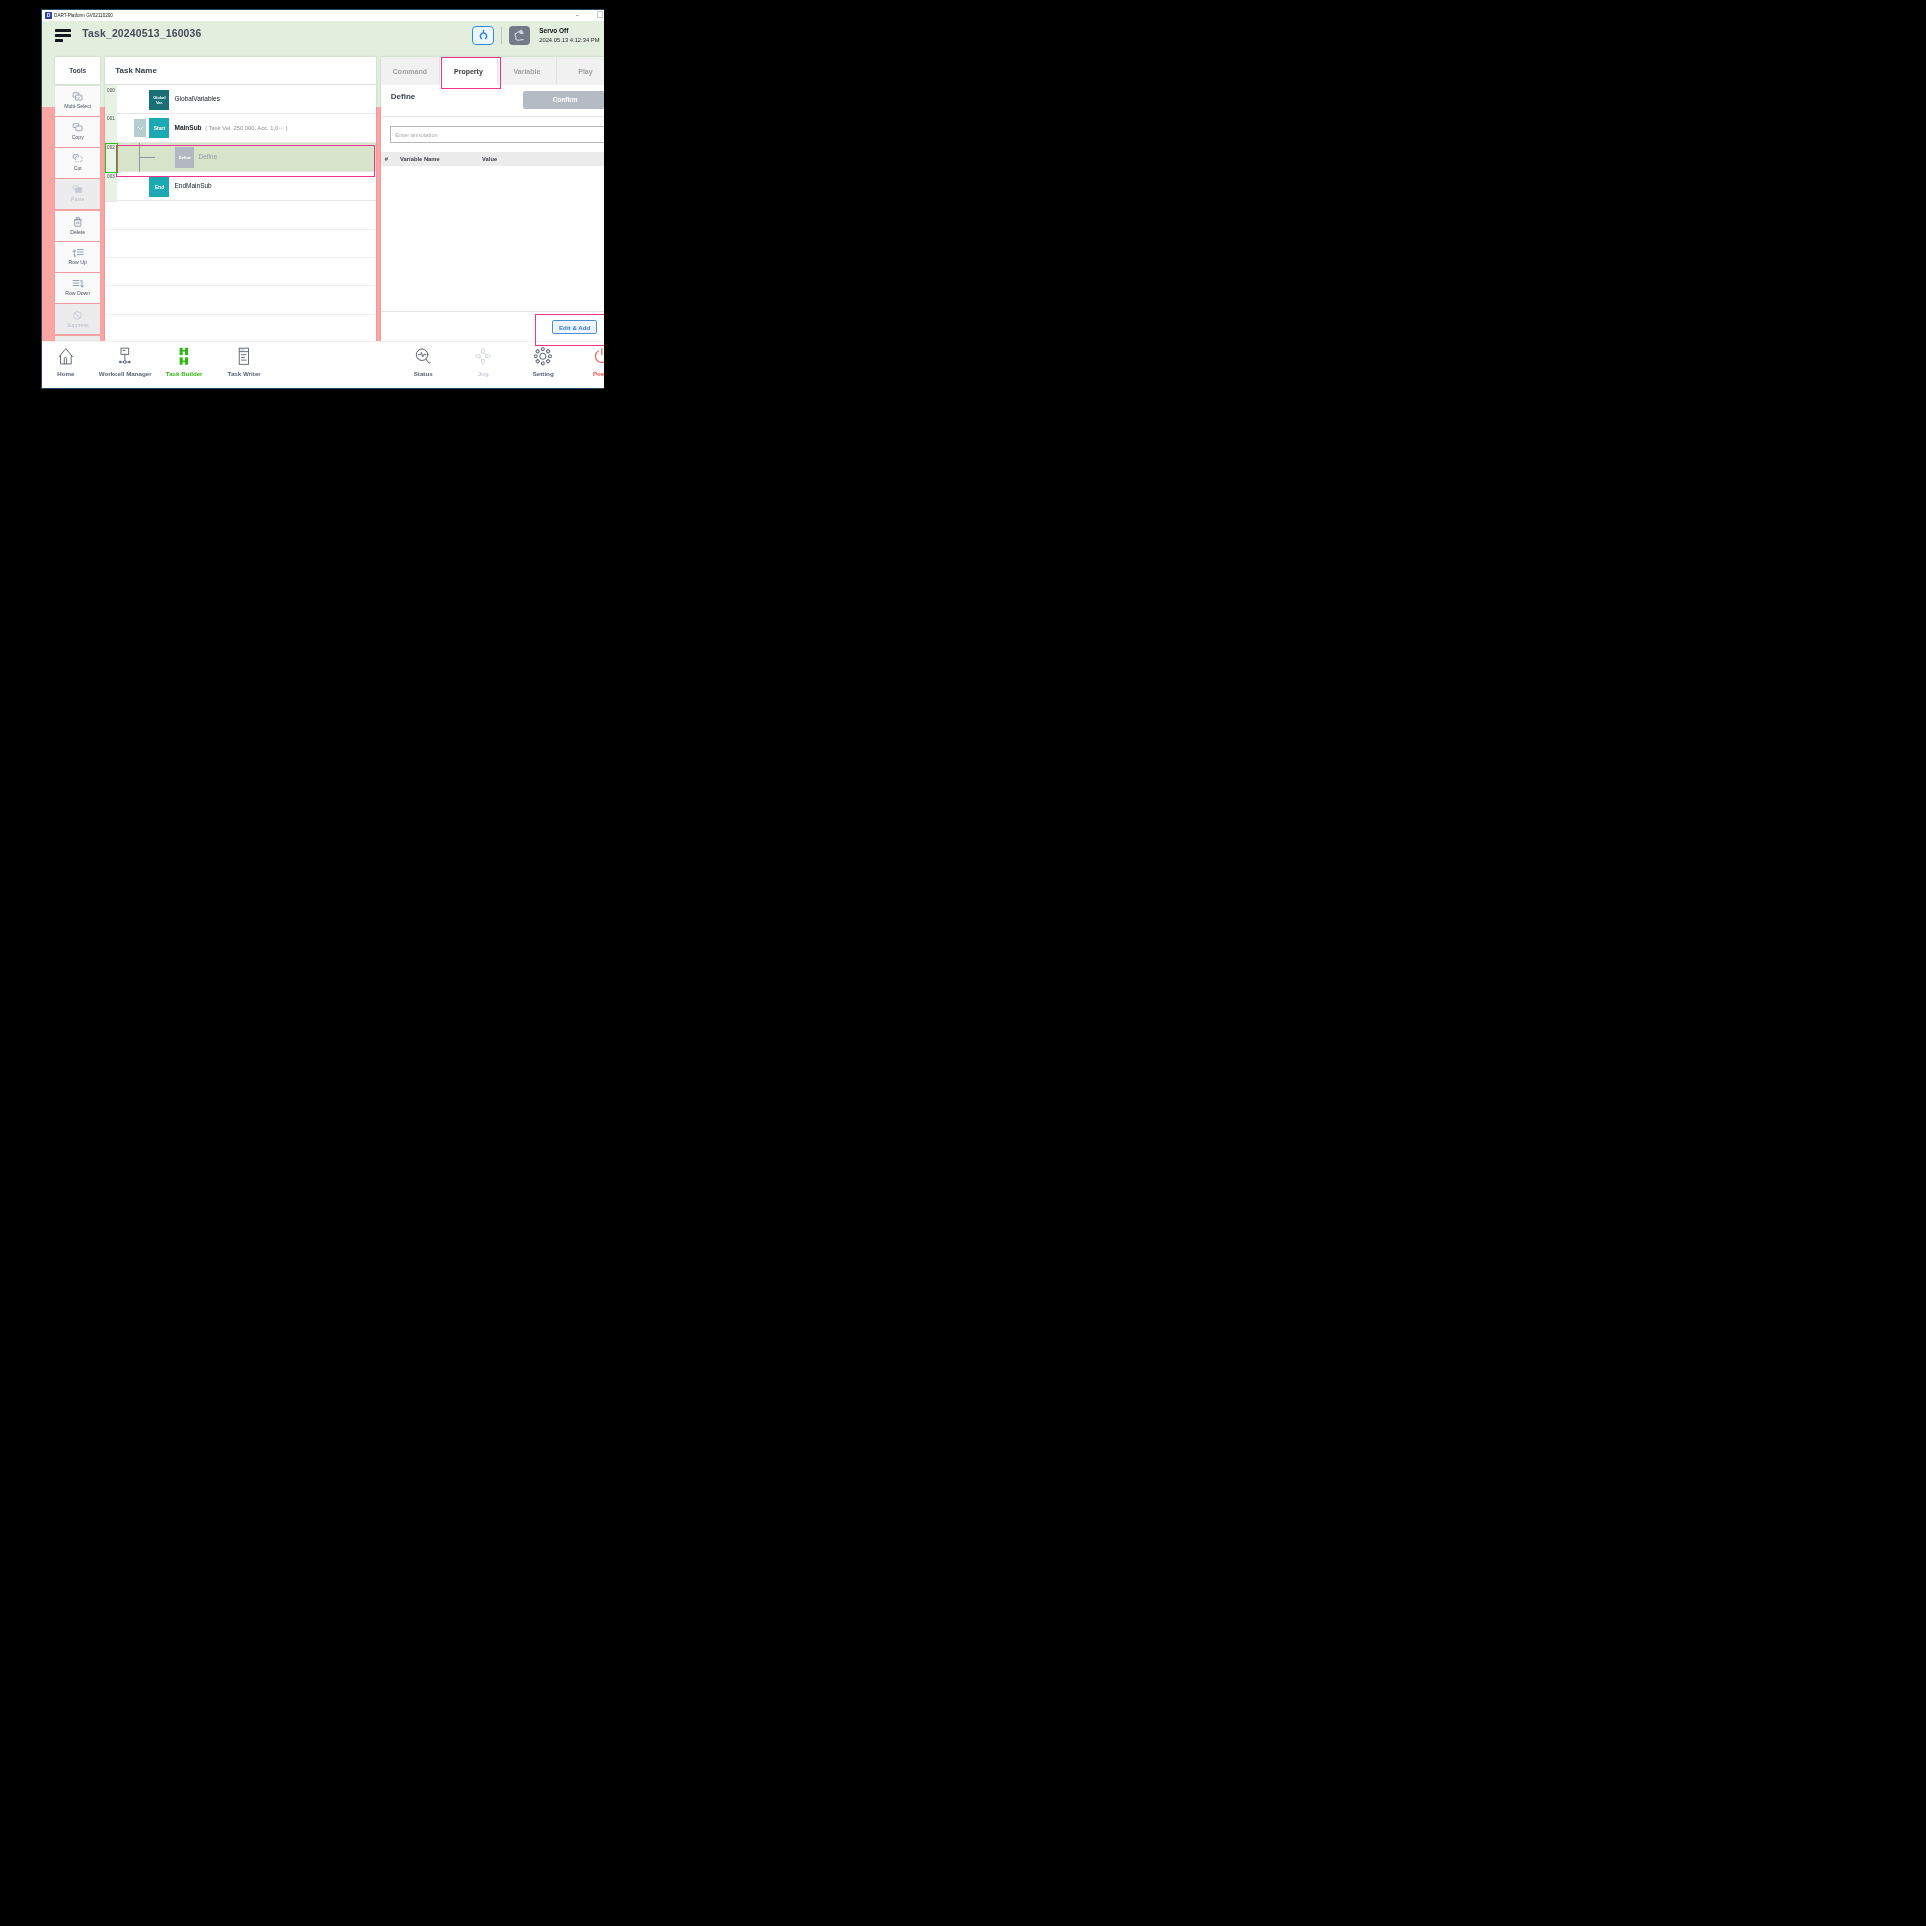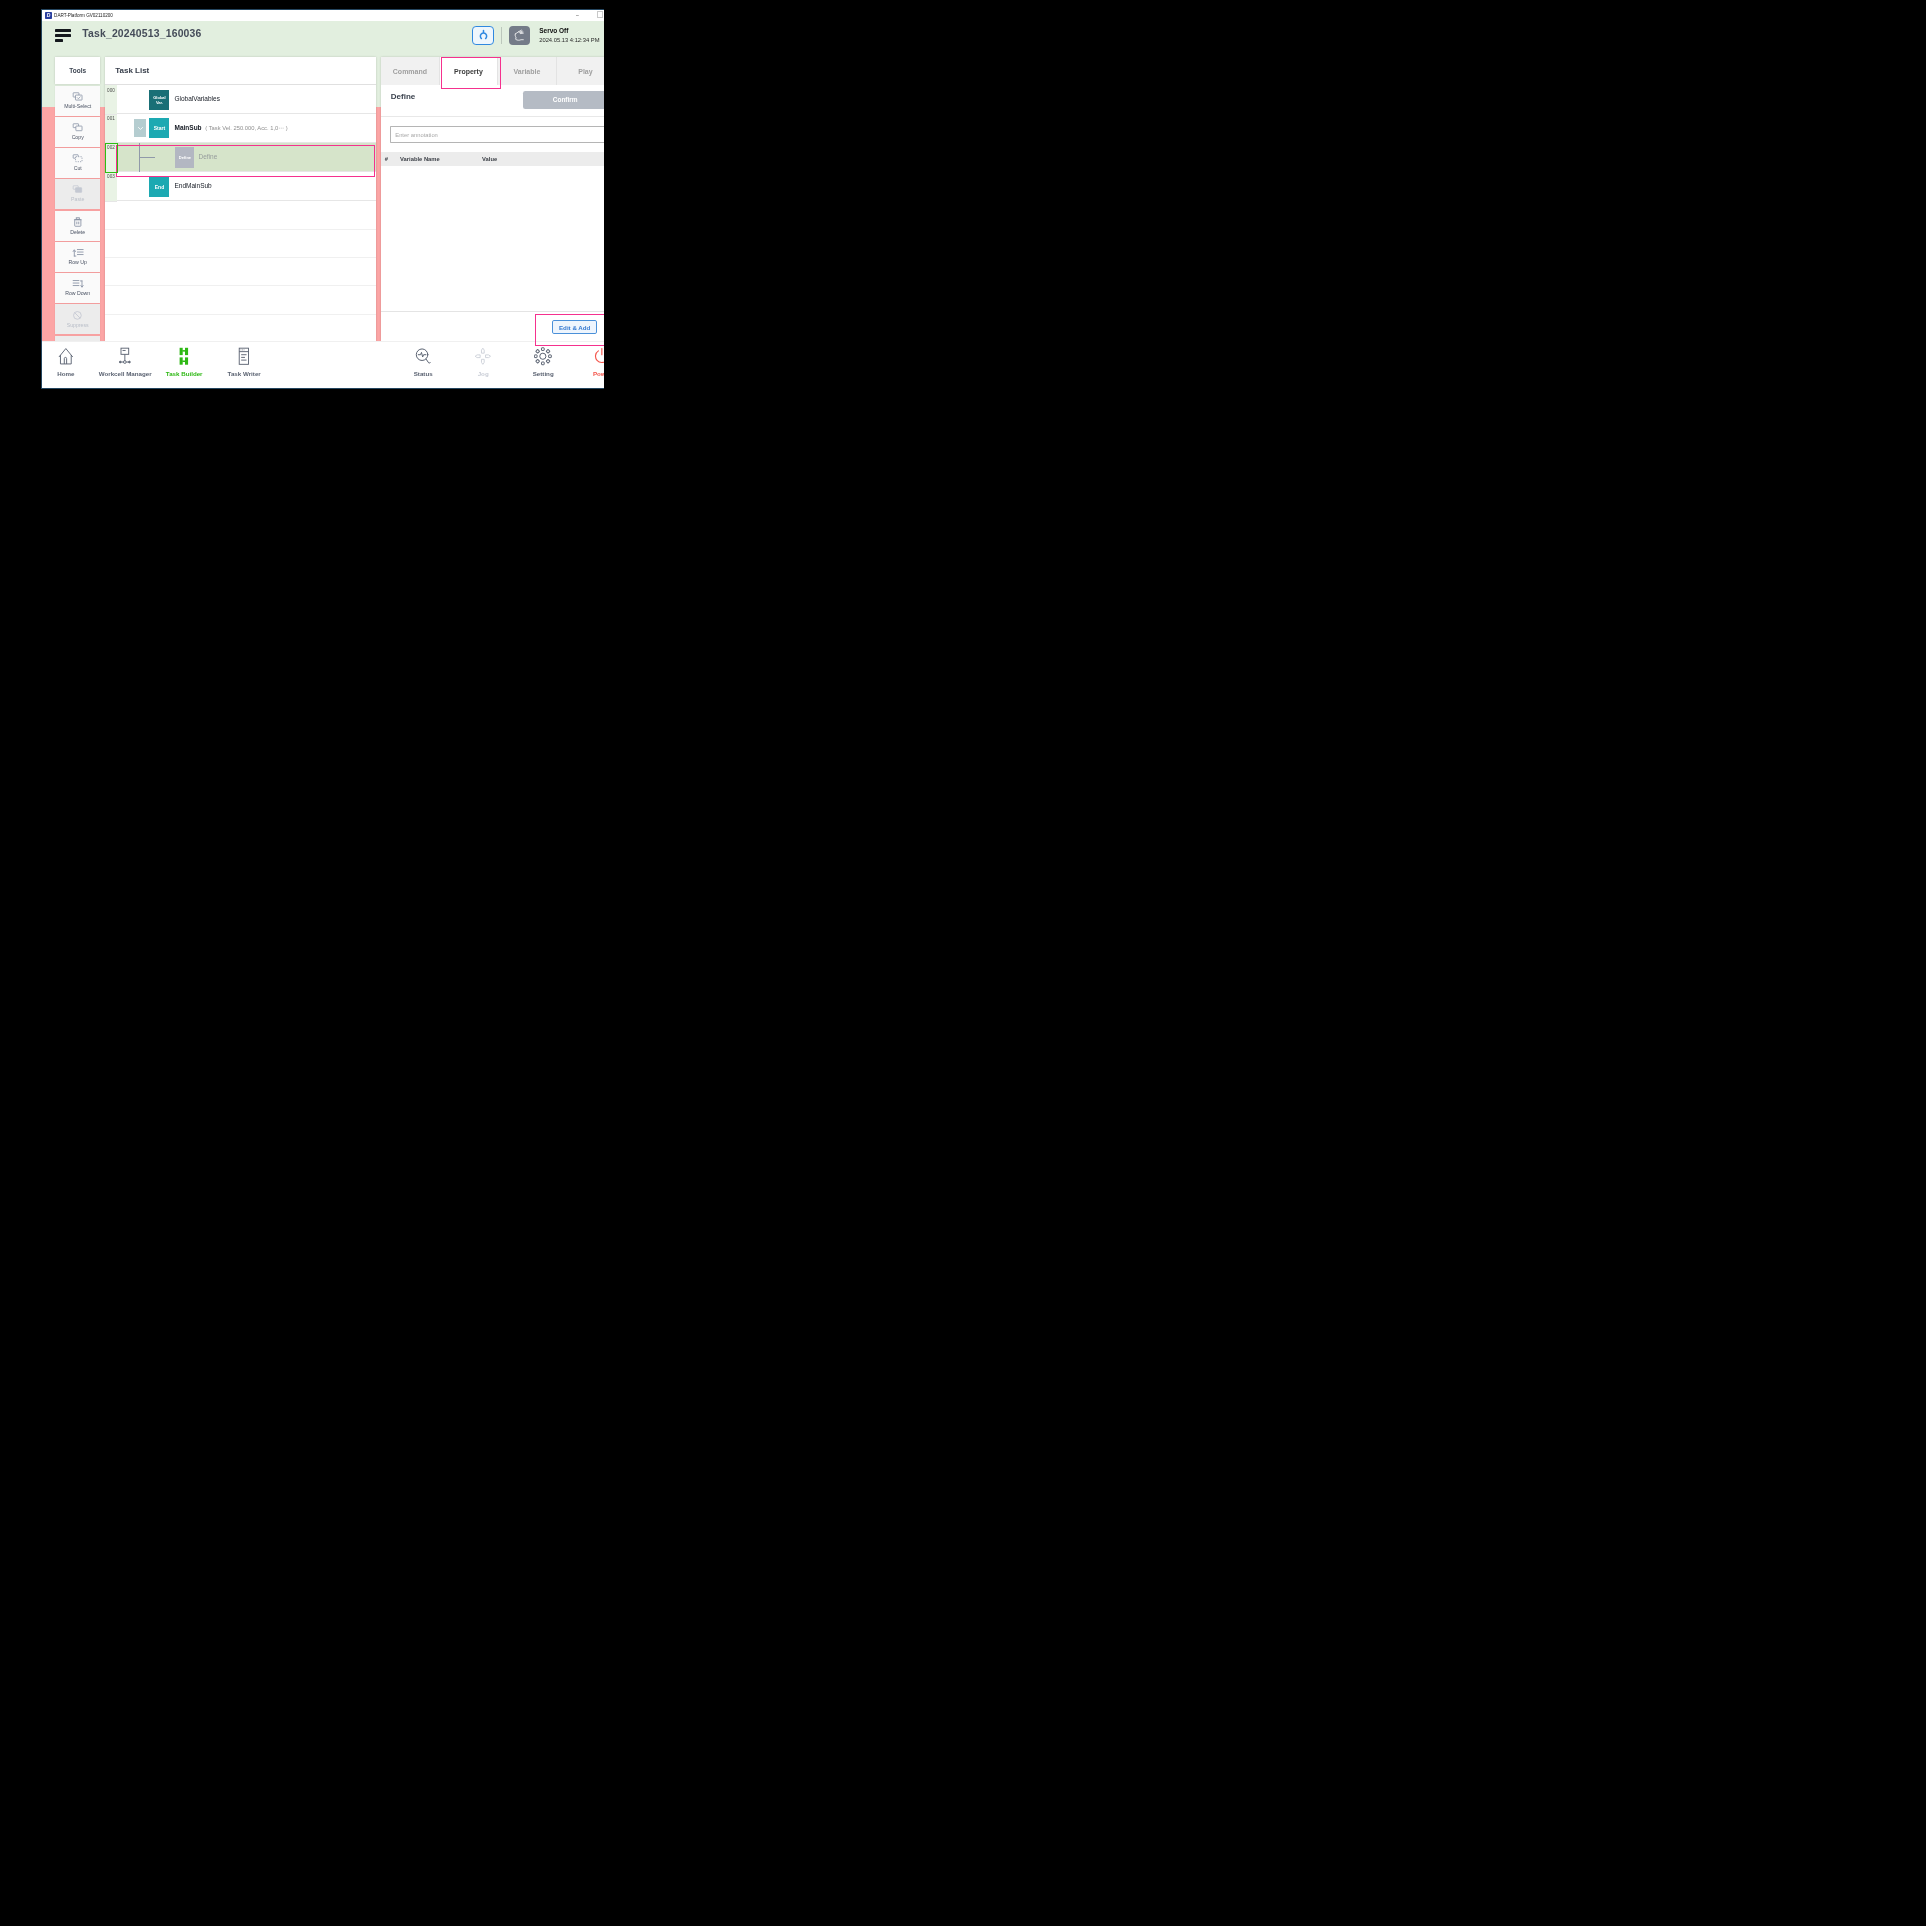--- a/index.html
+++ b/index.html
@@ -230,21 +230,21 @@
         <circle cx="14" cy="14" r="10"></circle>
         <path d="M7 7 L21 21"></path>
       </g>
     </svg>
     <span class="lbl">Suppress</span>
   </div>
   <div class="tool-tile disabled" style="top:326px; height:5.8px"></div>
 
   <div class="card tasklist">
     <div class="tl-head">
-      <span class="t">Task List</span>
+      <span class="t">Task Name</span>
     </div>
     <div class="gutter">
       <span class="rownum" style="top:2.3px">000</span>
       <span class="rownum" style="top:31px">001</span>
       <span class="rownum" style="top:60px">002</span>
       <span class="rownum" style="top:89px">003</span>
       <div class="gline" style="top:28.5px"></div>
         <div class="gline" style="top:57px"></div>
       <div class="gline" style="top:87px"></div>
         <div class="gline" style="top:116px"></div>

